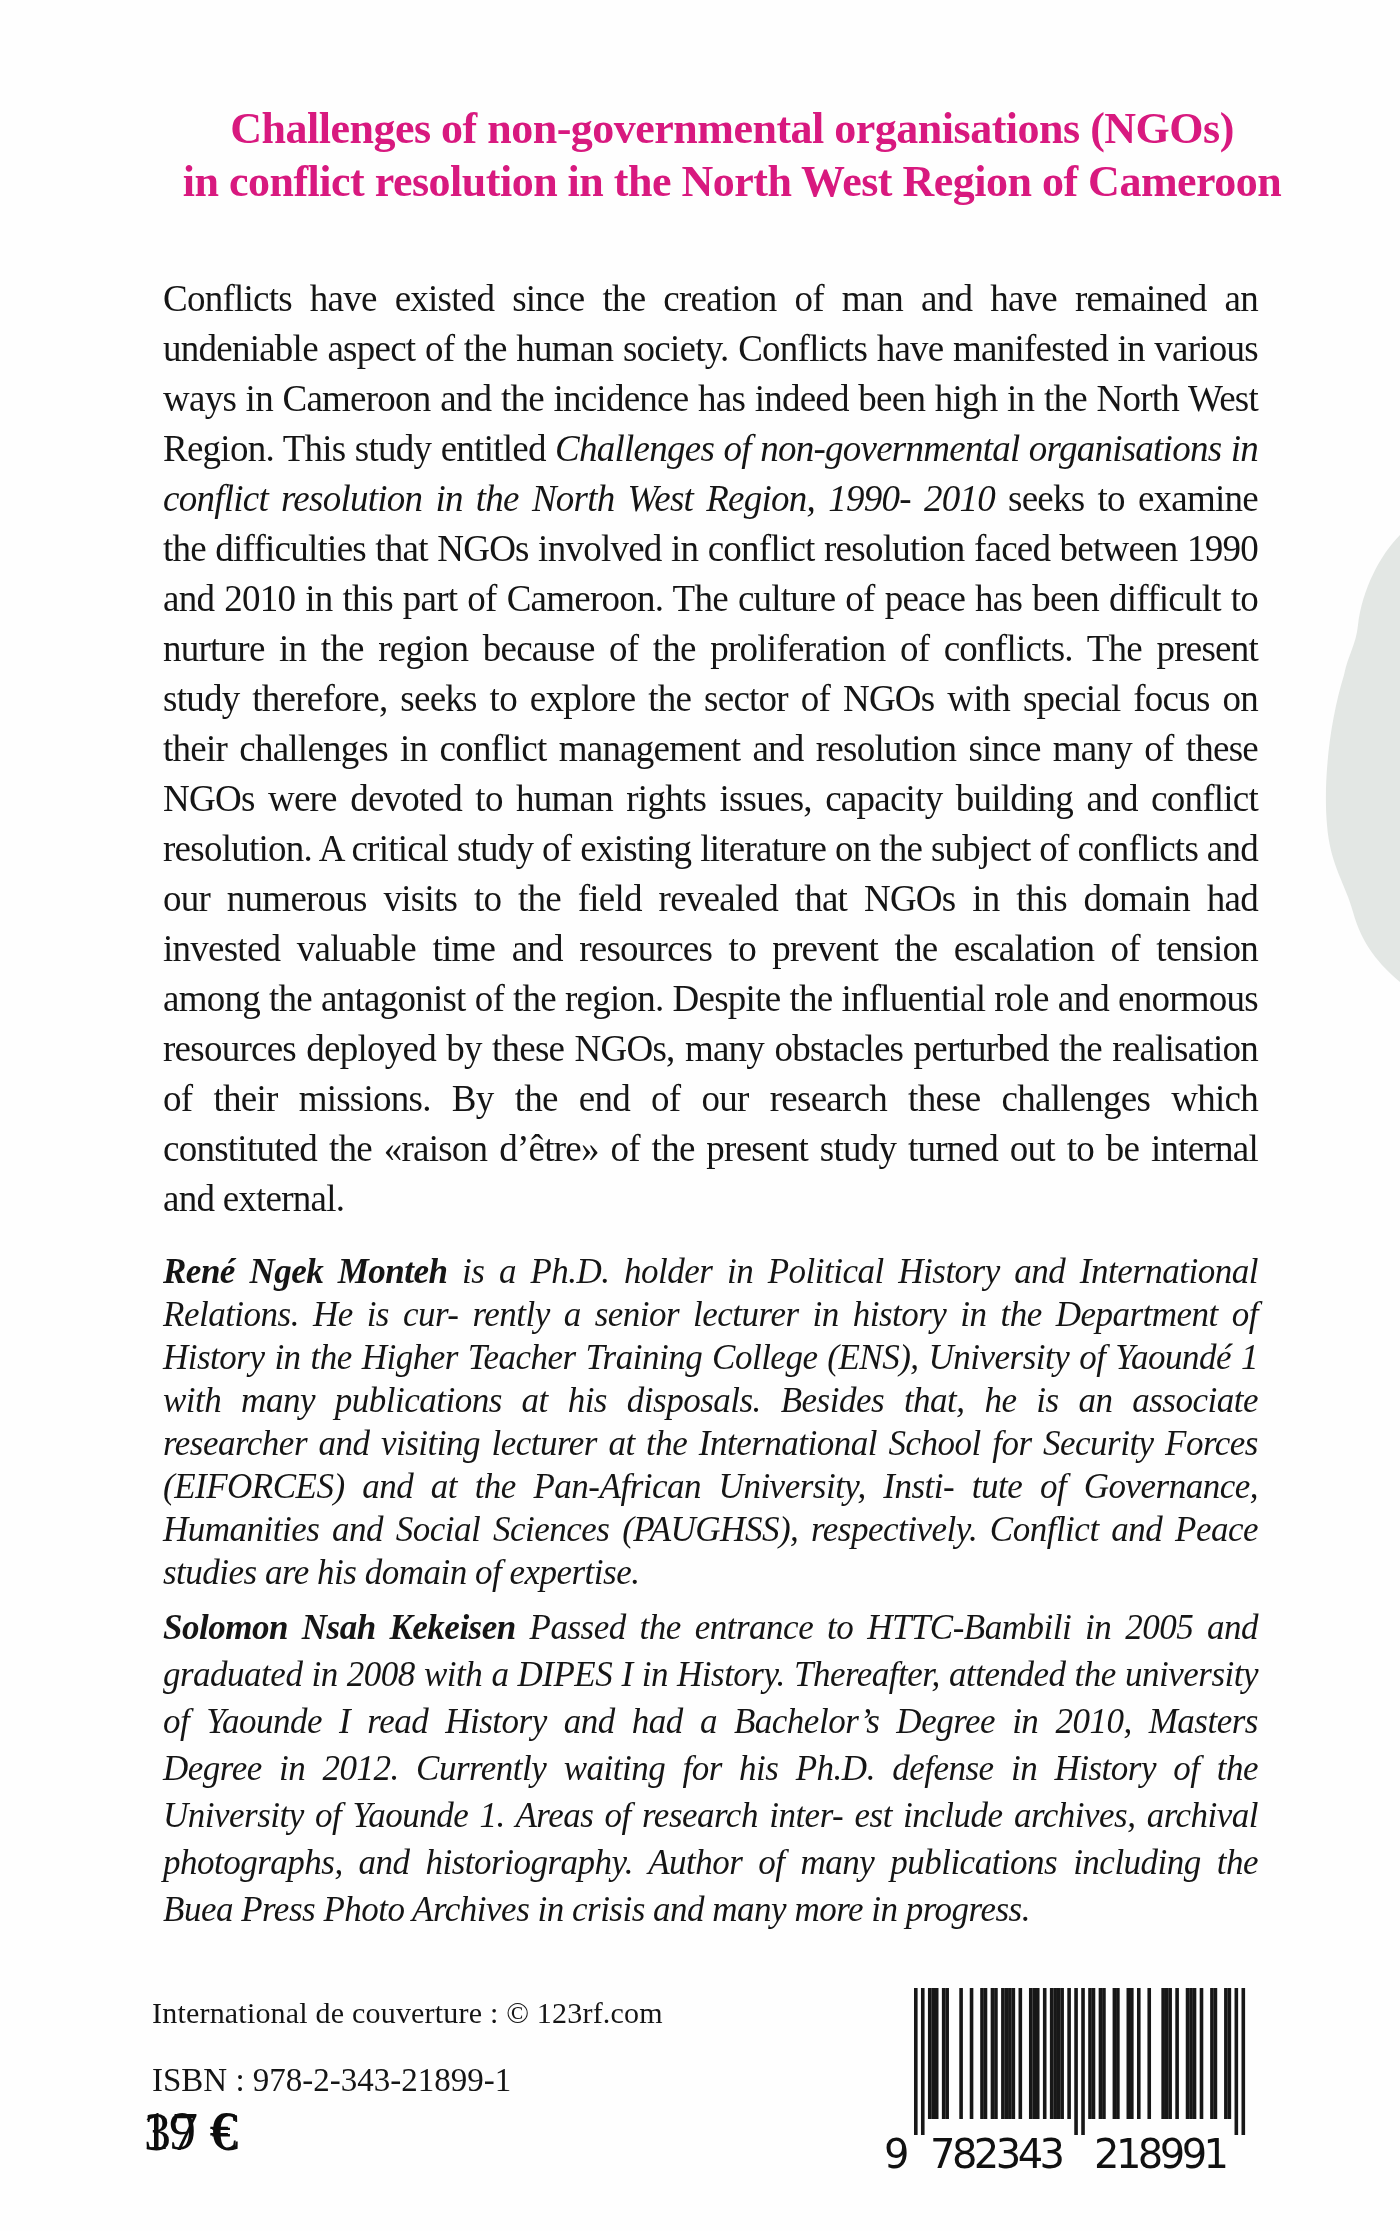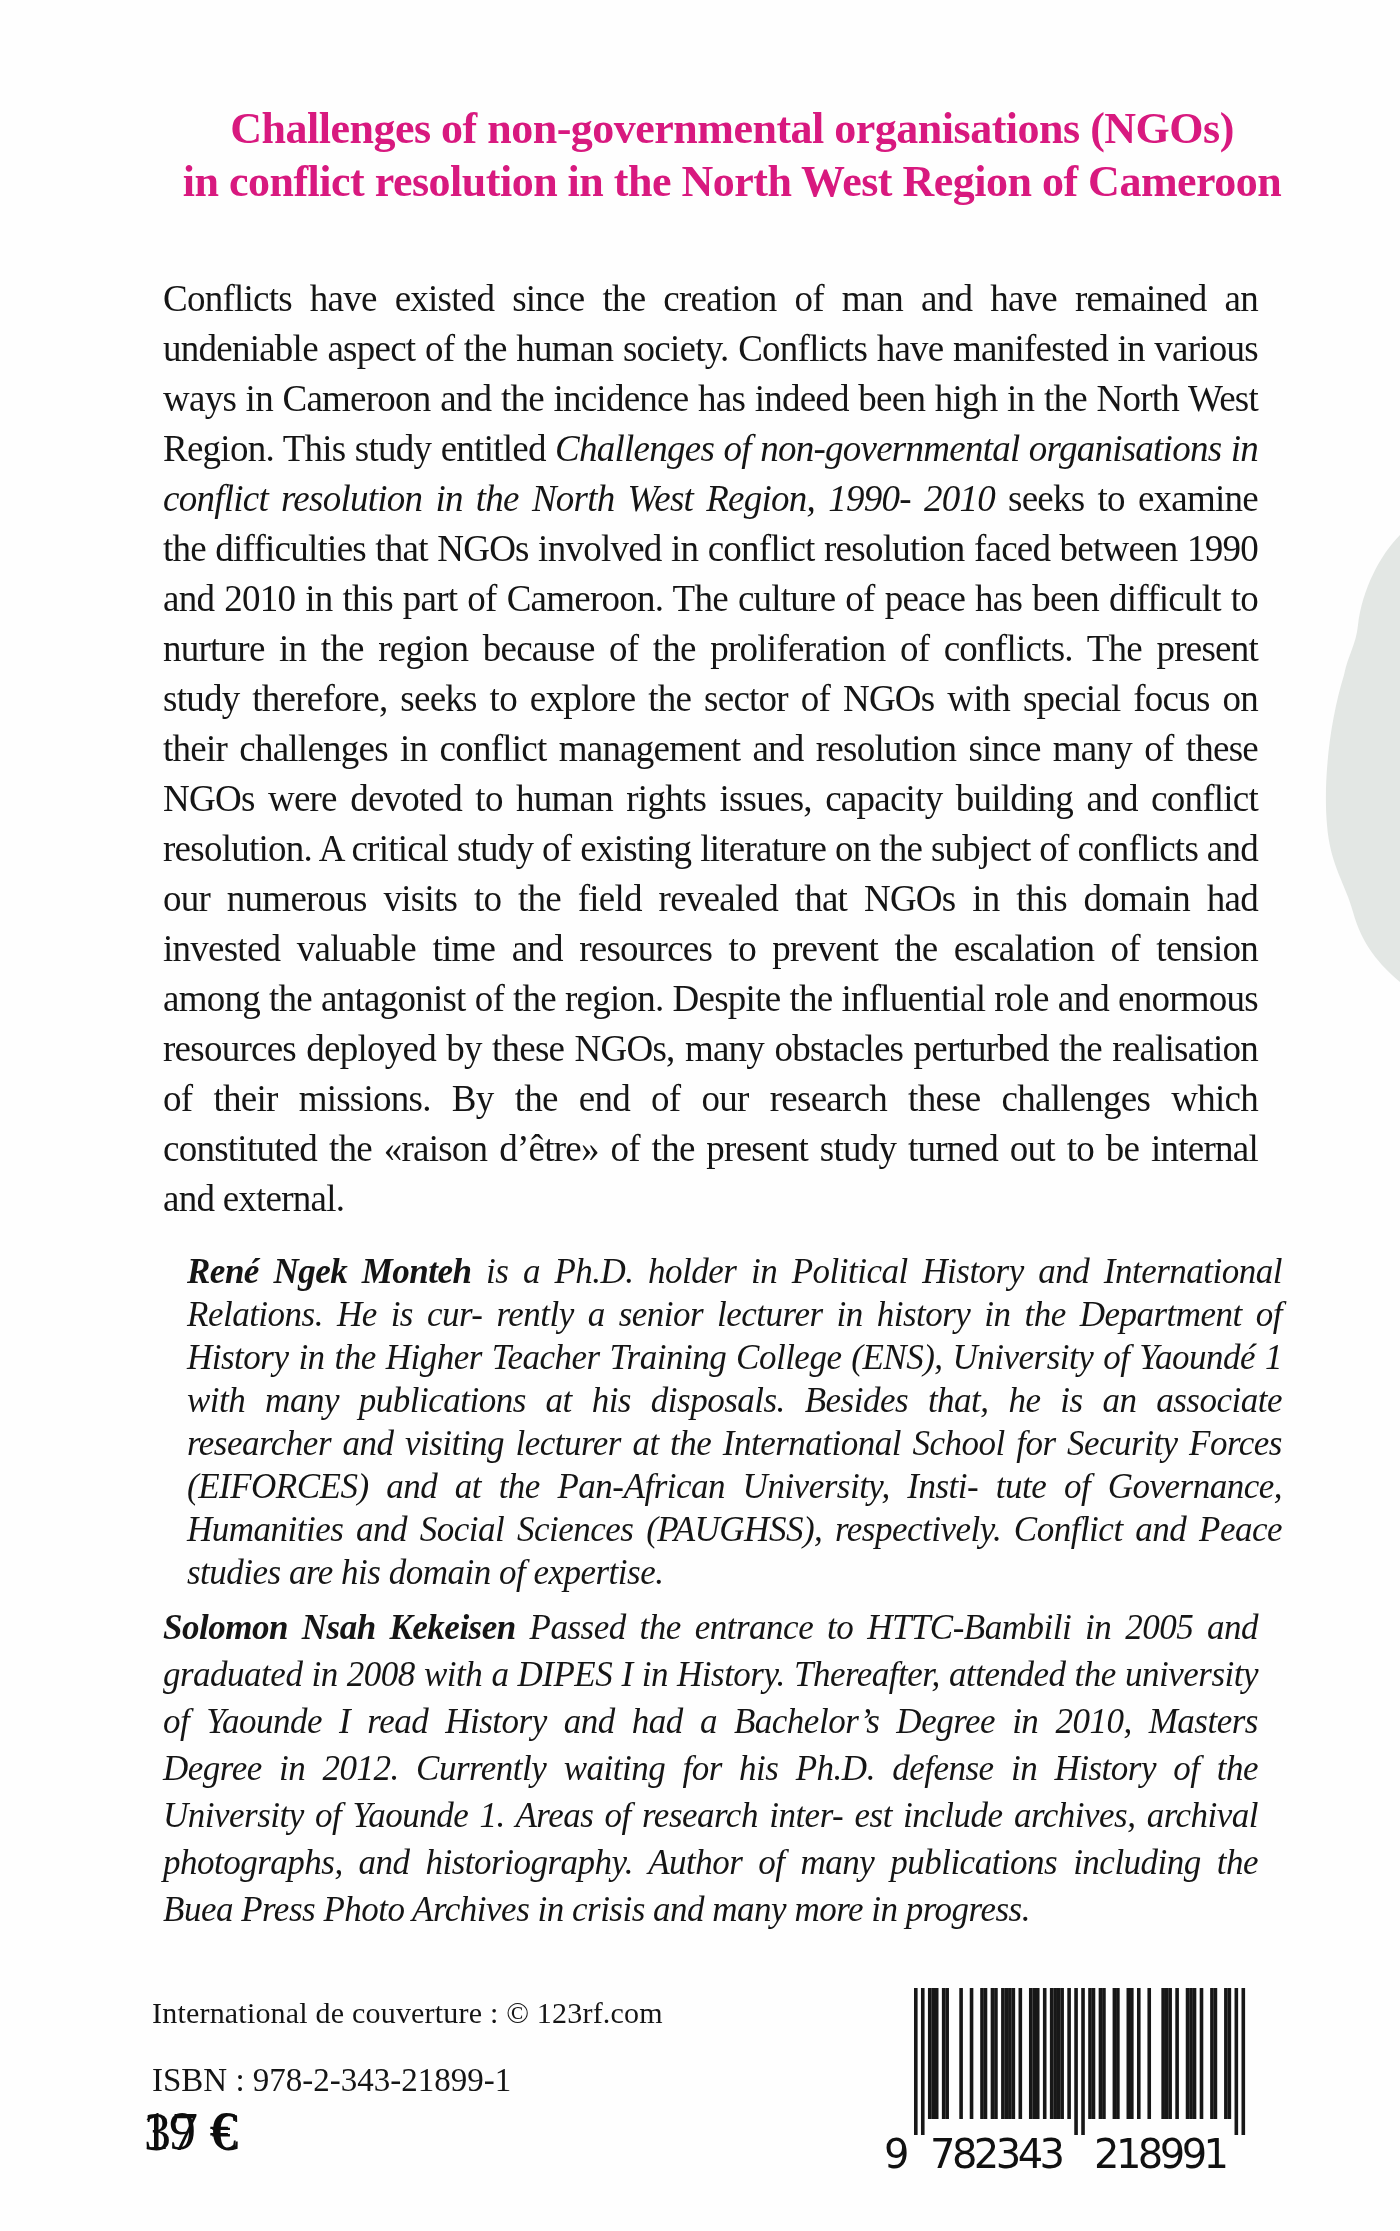--- a/index.html
+++ b/index.html
@@ -48,21 +48,21 @@
     line-height: 50px;
     letter-spacing: -0.75px;
   }
   .abstract .book-title-italic { font-style: italic; }
   .bio {
     font-style: italic;
     font-size: 35px;
     letter-spacing: -0.5px;
   }
   .bio .bio-name { font-weight: bold; }
-  .bio-1 { top: 1250px; line-height: 43px; margin-left: 24px; }
+  .bio-1 { top: 1250px; line-height: 43px; }
   .bio-2 { top: 1604px; line-height: 47px; }
   .credit-line {
     position: absolute;
     left: 152px;
     top: 1996px;
     font-size: 30px;
     letter-spacing: 0.2px;
   }
   .isbn-line {
     position: absolute;

